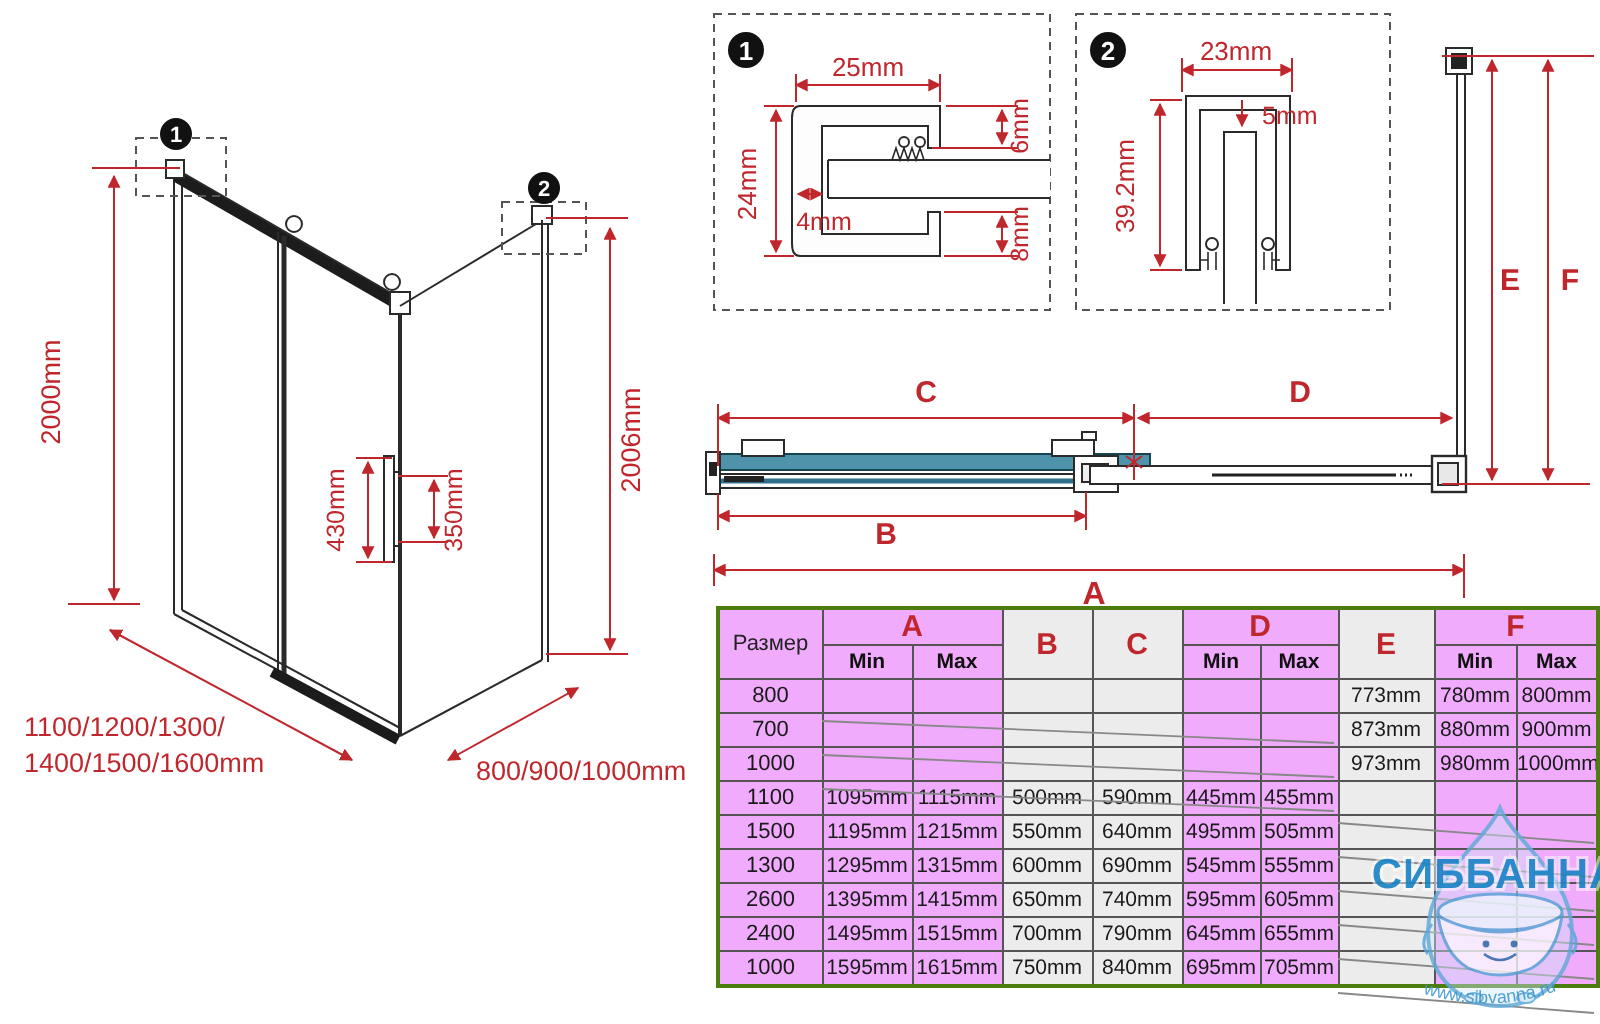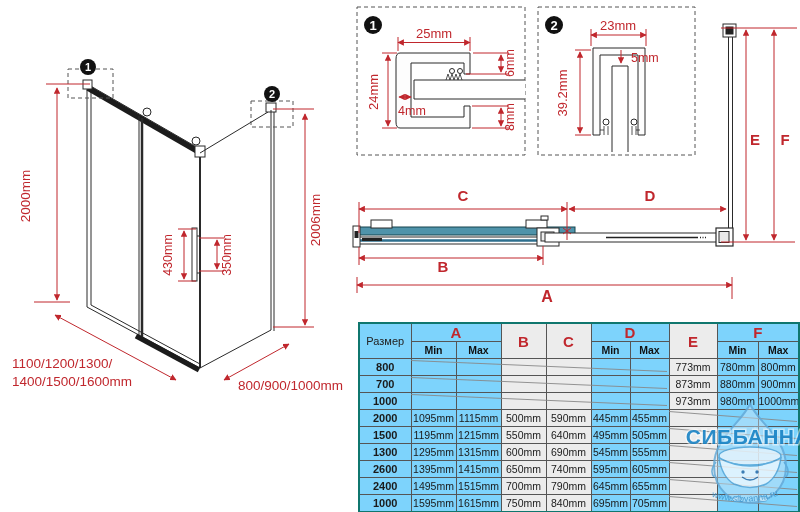--- a/index.html
+++ b/index.html
@@ -1,32 +1,32 @@
 <!DOCTYPE html>
 <html><head>
 <meta charset="utf-8">
 <style>
   html,body{margin:0;padding:0;background:#fff}
   .canvas{position:relative;width:800px;height:512px;background:#fff;overflow:hidden;
           font-family:"Liberation Sans",sans-serif}
   svg{position:absolute;left:0;top:0}
   svg text{font-family:"Liberation Sans",sans-serif}
   .overlay{pointer-events:none}
-  .size-table{position:absolute;left:358px;top:322px;width:440px;border-collapse:collapse;
-              table-layout:fixed;background:#7dd3fc;border:2px solid #0f766e}
+  .size-table{position:absolute;left:358px;top:303px;width:440px;border-collapse:collapse;
+              table-layout:fixed;background:#f0abfc;border:2px solid #4d7c0f}
   .size-table td,.size-table th{border:1px solid #555;padding:0;text-align:center;
               vertical-align:middle;white-space:nowrap;overflow:hidden}
   .size-table thead tr.r1{height:18px}
   .size-table thead tr.r2{height:17px}
   .size-table tbody tr{height:17px}
   th.letter{font-size:15px;color:#c0272d;font-weight:bold}
   th.size-h{font-size:11px;font-weight:normal;color:#222}
   th.minmax{font-size:10.5px;color:#111}
   .size-table td{font-size:10.5px;color:#1a1a1a}
-  .size-table td.size{font-weight:bold;font-size:11px}
+  .size-table td.size{font-weight:normal;font-size:11px}
   .shade{background:#ececec}
 </style>
 </head>
 <body>
 
 <div class="canvas">
 
 <svg width="800" height="512" viewBox="0 0 800 512">
   <defs>
     <marker id="ar" viewBox="0 0 10 10" refX="9" refY="5" markerWidth="6.5" markerHeight="6.5" orient="auto-start-reverse">
@@ -271,21 +271,21 @@
           <td></td>
           <td class="shade"></td>
           <td class="shade"></td>
           <td></td>
           <td></td>
           <td class="shade">973mm</td>
           <td>980mm</td>
           <td>1000mm</td>
         </tr>
         <tr>
-          <td class="size">2000</td>
+          <td class="size">1100</td>
           <td>1095mm</td>
           <td>1115mm</td>
           <td class="shade">500mm</td>
           <td class="shade">590mm</td>
           <td>445mm</td>
           <td>455mm</td>
           <td class="shade"></td>
           <td></td>
           <td></td>
         </tr>

